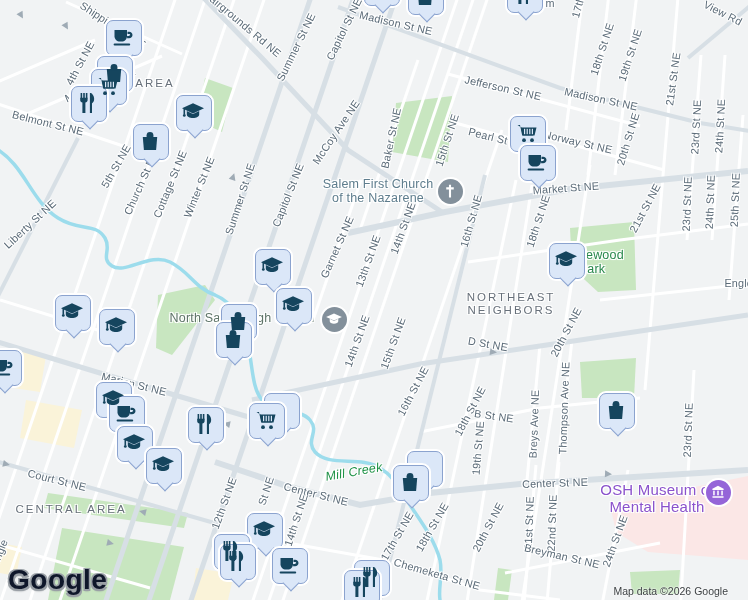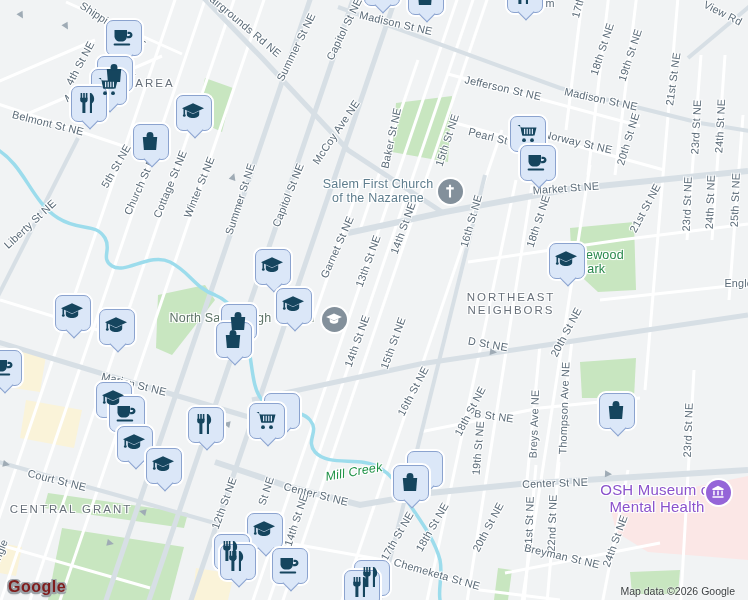--- a/index.html
+++ b/index.html
@@ -22,25 +22,25 @@
   .pin::after{content:'';position:absolute;left:50%;bottom:-6px;width:11px;height:11px;
        margin-left:-5.5px;background:#dbe7f8;border-right:1.5px solid #8ba3cf;
        border-bottom:1.5px solid #8ba3cf;transform:rotate(45deg);}
   .pin svg{position:absolute;left:4px;top:4px;width:24px;height:24px;fill:#15455e;z-index:2;}
   .poi{position:absolute;width:25px;height:25px;border-radius:50%;box-shadow:0 0 0 2px #fff;}
   .poi::after{content:'';position:absolute;left:50%;bottom:-5px;width:8px;height:8px;
        margin-left:-4px;transform:rotate(45deg);z-index:-1;}
   .poi.gray{background:#83909b;} .poi.gray::after{background:#83909b;box-shadow:2px 2px 0 0 #fff;}
   .poi.purple{background:#9565d8;} .poi.purple::after{background:#9565d8;box-shadow:2px 2px 0 0 #fff;}
   .poi svg{position:absolute;left:3.5px;top:3.5px;width:18px;height:18px;fill:#ffffff;}
-  #logo{position:absolute;left:8px;bottom:4px;font-size:16px;font-weight:bold;color:#7f1d1d;
+  #logo{position:absolute;left:8px;bottom:4px;font-size:28px;font-weight:bold;color:#0f172a;
         letter-spacing:.5px;
         text-shadow:-1.5px -1.5px 0 #9aa0a6,1.5px -1.5px 0 #9aa0a6,-1.5px 1.5px 0 #9aa0a6,
         1.5px 1.5px 0 #9aa0a6,0 2px 2px #80868b;}
-  #attrib{position:absolute;right:13px;bottom:3px;font-size:10.5px;color:#3c4043;
+  #attrib{position:absolute;right:20px;bottom:3px;font-size:10.5px;color:#3c4043;
         text-shadow:0 0 2px #fff,0 0 2px #fff;}
 </style>
 </head>
 <body>
 
 <div id="map">
 
   <svg id="basemap" width="748" height="600" viewBox="0 0 748 600">
     <rect x="0" y="0" width="748" height="600" fill="#f1f3f4"></rect>
 
@@ -249,21 +249,21 @@
       <div class="lbl" style="left: 413px; top: 391px; transform: translate(-50%, -50%) rotate(-62deg);">16th St NE</div>
       <div class="lbl" style="left: 470px; top: 411px; transform: translate(-50%, -50%) rotate(-62deg);">18th St NE</div>
       <div class="lbl" style="left: 478px; top: 448px; transform: translate(-50%, -50%) rotate(-85deg);">19th St NE</div>
       <div class="lbl" style="left: 494px; top: 416px; transform: translate(-50%, -50%) rotate(8deg);">B St NE</div>
       <div class="lbl" style="left: 566px; top: 332px; transform: translate(-50%, -50%) rotate(-62deg);">20th St NE</div>
       <div class="lbl" style="left: 564px; top: 408px; transform: translate(-50%, -50%) rotate(-88deg);">Thompson Ave NE</div>
       <div class="lbl" style="left: 534px; top: 424px; transform: translate(-50%, -50%) rotate(-88deg);">Breys Ave NE</div>
       <div class="lbl" style="left: 688px; top: 430px; transform: translate(-50%, -50%) rotate(-88deg);">23rd St NE</div>
       <div class="lbl" style="left: 134px; top: 384px; transform: translate(-50%, -50%) rotate(14deg);">Marion St NE</div>
       <div class="lbl" style="left: 57px; top: 480px; transform: translate(-50%, -50%) rotate(14deg);">Court St NE</div>
-      <div class="lbl area" style="left: 71px; top: 510px; transform: translate(-50%, -50%) rotate(0deg);">CENTRAL GRANT</div>
+      <div class="lbl area" style="left: 71px; top: 510px; transform: translate(-50%, -50%) rotate(0deg);">CENTRAL AREA</div>
       <div class="lbl" style="left: -2px; top: 556px; transform: translate(-50%, -50%) rotate(-68deg);">Pringle</div>
       <div class="lbl" style="left: 224px; top: 503px; transform: translate(-50%, -50%) rotate(-70deg);">12th St NE</div>
       <div class="lbl" style="left: 316px; top: 494px; transform: translate(-50%, -50%) rotate(14deg);">Center St NE</div>
       <div class="lbl creek" style="left: 354px; top: 472px; transform: translate(-50%, -50%) rotate(-10deg);">Mill Creek</div>
       <div class="lbl" style="left: 555px; top: 483px; transform: translate(-50%, -50%) rotate(-2deg);">Center St NE</div>
       <div class="lbl" style="left: 437px; top: 574px; transform: translate(-50%, -50%) rotate(16deg);">Chemeketa St NE</div>
       <div class="lbl" style="left: 296px; top: 520px; transform: translate(-50%, -50%) rotate(-72deg);">14th St NE</div>
       <div class="lbl" style="left: 266px; top: 491px; transform: translate(-50%, -50%) rotate(-72deg);">St NE</div>
       <div class="lbl" style="left: 397px; top: 536px; transform: translate(-50%, -50%) rotate(-60deg);">17th St NE</div>
       <div class="lbl" style="left: 432px; top: 527px; transform: translate(-50%, -50%) rotate(-60deg);">18th St NE</div>

